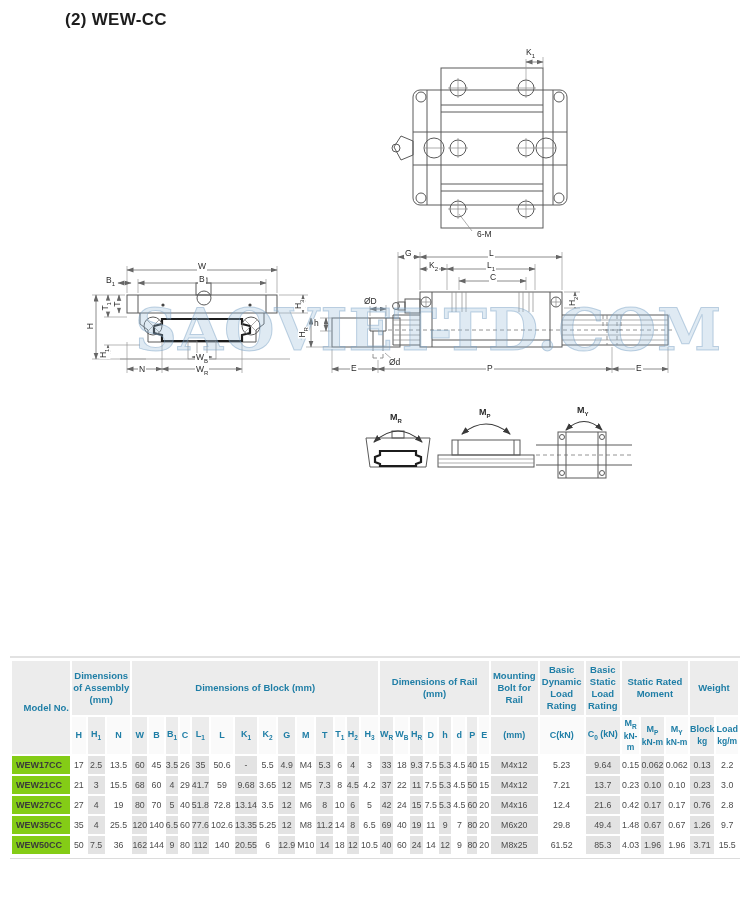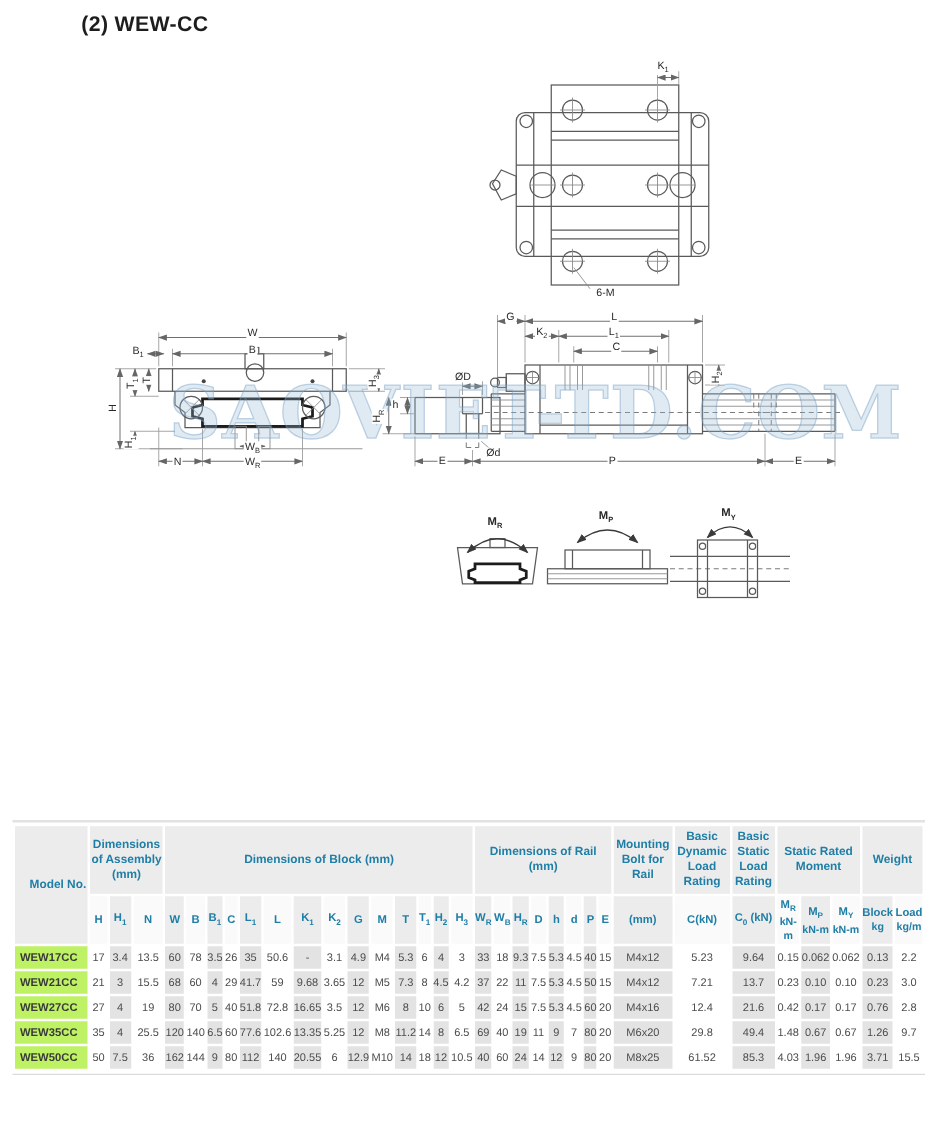--- a/index.html
+++ b/index.html
@@ -23,21 +23,21 @@
   th,td{margin:0;}
   thead th{background:#ececec;color:#1f7ea6;font-weight:bold;vertical-align:middle;text-align:center;}
   th.gh{font-size:9.5px;line-height:1.25;padding:2px 1px;height:50px;}
   th.model-h{text-align:right;padding-left:5px;font-size:9.5px;width:52px;}
   th.sh{font-size:9px;height:34px;padding:1px 0;background:#fafafa;line-height:1.3;}
   th.sh.shaded{background:#ececec;}
   th.sh sub,td sub{font-size:6.5px;}
   th.sh .unit{font-size:8.5px;}
   tbody td{font-size:8.8px;color:#4c4c4c;text-align:center;padding:4px 0;background:#fff;white-space:nowrap;}
   tbody td.shaded{background:#e3e3e3;}
-  tbody td.model{background:#bef264;color:#3a3a3a;font-weight:bold;font-size:9px;text-align:left;padding-left:4px;}
+  tbody td.model{background:#84cc16;color:#3a3a3a;font-weight:bold;font-size:9px;text-align:left;padding-left:4px;}
   .note{position:absolute;left:18px;top:924px;font-size:10.5px;color:#555;}
   
   .ln{stroke:#5a5a5a;stroke-width:1;fill:none;}
   .thin{stroke:#8a8a8a;stroke-width:.7;fill:none;}
   .bold{stroke:#1c1c1c;stroke-width:2.2;fill:none;}
   .dim{stroke:#707070;stroke-width:.8;fill:none;marker-start:url(#ma);marker-end:url(#ma);}
   .ext{stroke:#9a9a9a;stroke-width:.7;fill:none;}
   .dash{stroke:#7a7a7a;stroke-width:.8;fill:none;stroke-dasharray:4 3;}
   .arc{stroke:#3a3a3a;stroke-width:1.1;fill:none;marker-start:url(#mb);marker-end:url(#mb);}
   .dot{fill:#444;stroke:none;}
@@ -454,30 +454,30 @@
             <th class="sh">
               <div>Load</div>
               <div class="unit">kg/m</div>
             </th>
           </tr>
       </thead>
       <tbody>
           <tr>
             <td class="model">WEW17CC</td>
             <td class="">17</td>
-            <td class="shaded">3.4</td>
+            <td class="shaded">2.5</td>
             <td class="">13.5</td>
             <td class="shaded">60</td>
-            <td class="">78</td>
+            <td class="">45</td>
             <td class="shaded">3.5</td>
             <td class="">26</td>
             <td class="shaded">35</td>
             <td class="">50.6</td>
             <td class="shaded">-</td>
-            <td class="">3.1</td>
+            <td class="">5.5</td>
             <td class="shaded">4.9</td>
             <td class="">M4</td>
             <td class="shaded">5.3</td>
             <td class="">6</td>
             <td class="shaded">4</td>
             <td class="">3</td>
             <td class="shaded">33</td>
             <td class="">18</td>
             <td class="shaded">9.3</td>
             <td class="">7.5</td>
@@ -534,21 +534,21 @@
             <td class="model">WEW27CC</td>
             <td class="">27</td>
             <td class="shaded">4</td>
             <td class="">19</td>
             <td class="shaded">80</td>
             <td class="">70</td>
             <td class="shaded">5</td>
             <td class="">40</td>
             <td class="shaded">51.8</td>
             <td class="">72.8</td>
-            <td class="shaded">16.65</td>
+            <td class="shaded">13.14</td>
             <td class="">3.5</td>
             <td class="shaded">12</td>
             <td class="">M6</td>
             <td class="shaded">8</td>
             <td class="">10</td>
             <td class="shaded">6</td>
             <td class="">5</td>
             <td class="shaded">42</td>
             <td class="">24</td>
             <td class="shaded">15</td>

